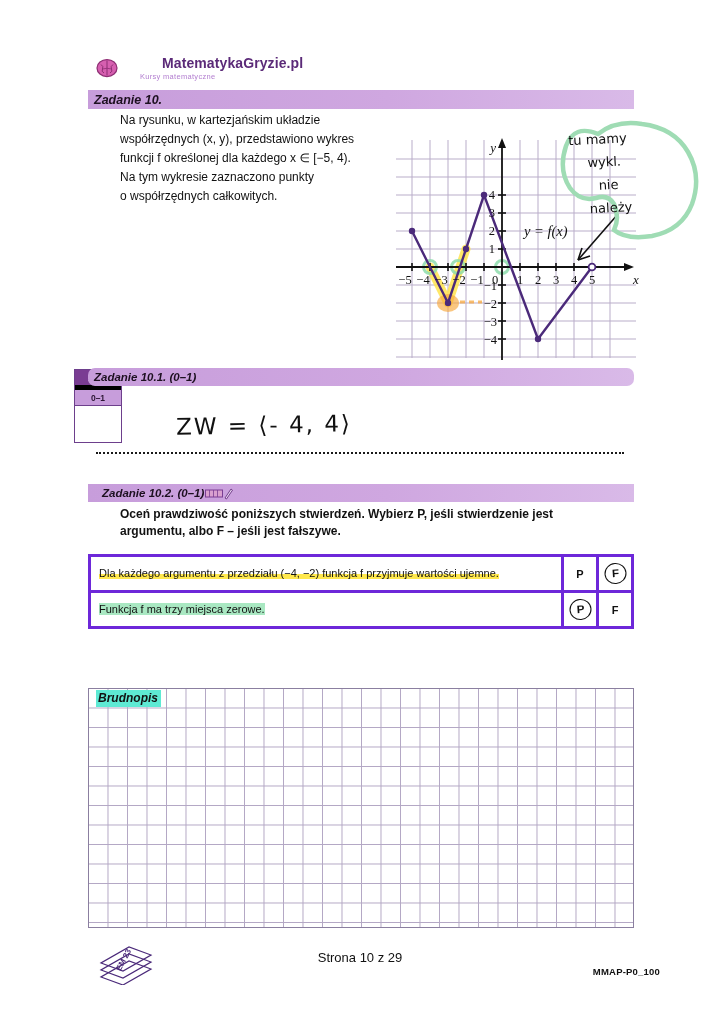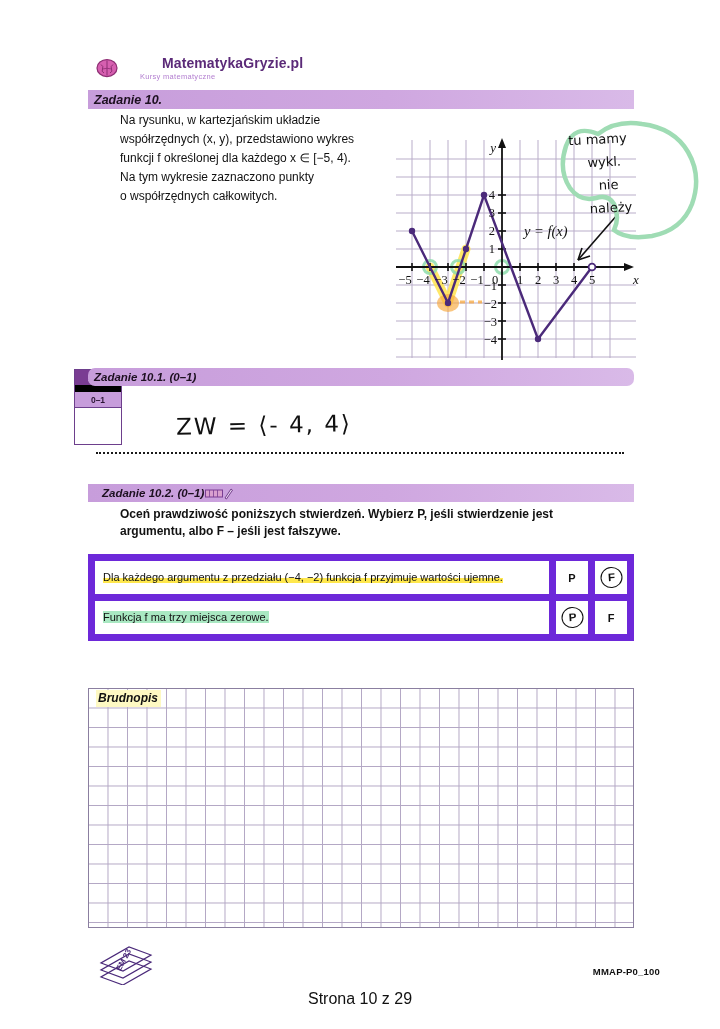--- a/index.html
+++ b/index.html
@@ -95,21 +95,21 @@
     padding: 3px 0 2px;
     letter-spacing: .2px;
   }
   #score-range {
     background: #c79ddb;
     color: #2b1533;
     font-size: 8.5px;
     font-weight: 700;
     text-align: center;
     padding: 3px 0 2px;
-    border-top: 7px solid #000000;
+    border-top: 5px solid #000000;
   }
   #score-empty {
     background: #ffffff;
     height: 36px;
     border-top: 1px solid #6d3f8c;
   }
 
   
   #answer-line {
     position: absolute;
@@ -153,21 +153,21 @@
 
   
   #pf-table {
     position: absolute;
     left: 88px; top: 554px;
     width: 546px;
     border-collapse: collapse;
     table-layout: fixed;
   }
   #pf-table td {
-    border: 7px solid #6d28d9;
+    border: 3px solid #6d28d9;
     font-size: 11px;
     color: #111;
     vertical-align: middle;
   }
   .pf-stmt { padding: 6px 8px 7px 8px; line-height: 16px; }
   .pf-opt {
     width: 32px;
     text-align: center;
     font-weight: 700;
     font-size: 12px;
@@ -199,31 +199,31 @@
     background-size: 19.5px 19.5px;
     background-position: -1px -1px;
   }
   #brudnopis-label {
     position: absolute;
     left: 96px; top: 690px;
     font-size: 12px;
     font-style: italic;
     font-weight: 700;
     color: #111;
-    background: #fef9c3;
+    background: #5eead4;
     padding: 1px 3px 2px 2px;
   }
 
   
   #footer-logo { position: absolute; left: 95px; top: 941px; }
   #footer-page {
     position: absolute;
-    left: 0; top: 990px; width: 720px;
+    left: 0; top: 950px; width: 720px;
     text-align: center;
-    font-size: 16px;
+    font-size: 13px;
     color: #111;
   }
   #footer-code {
     position: absolute;
     right: 60px; top: 966px;
     font-size: 9.5px;
     font-weight: 700;
     color: #111;
     letter-spacing: .2px;
   }

